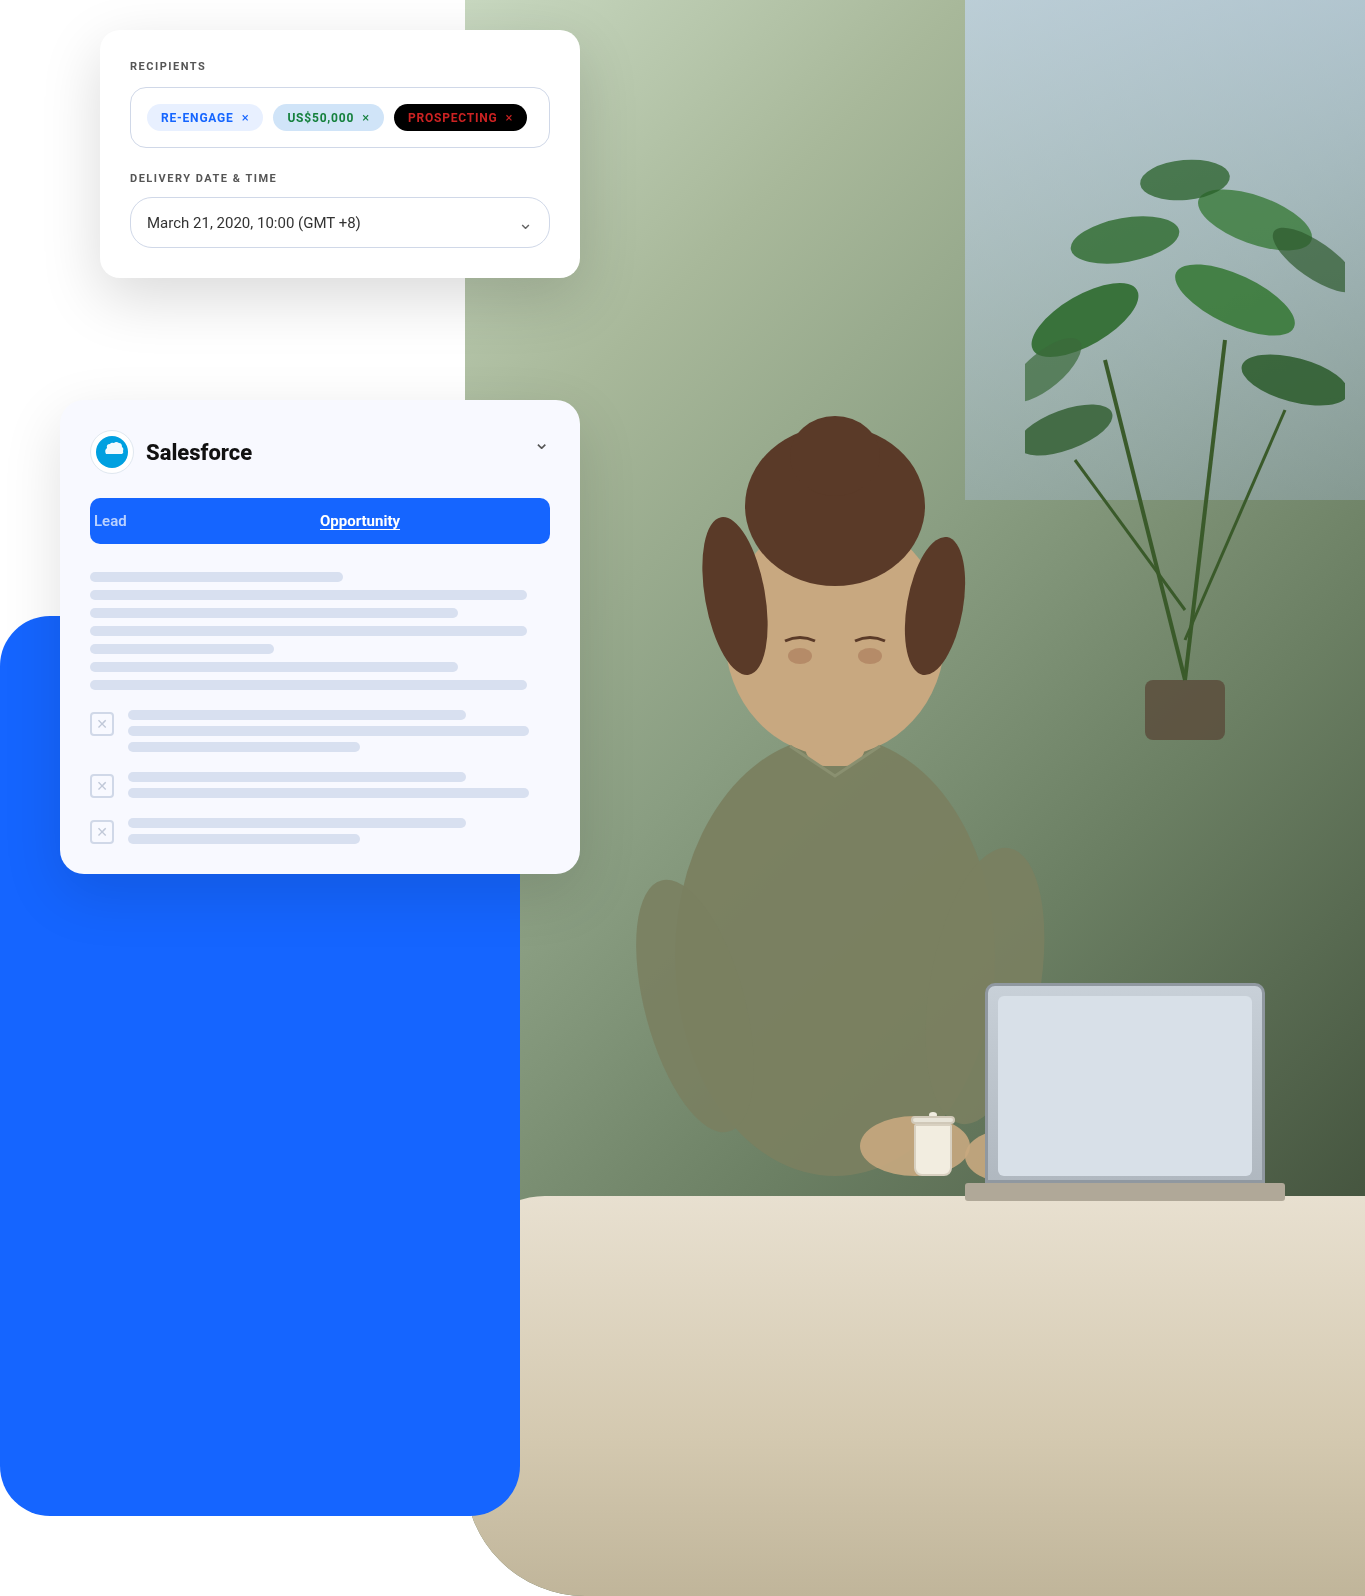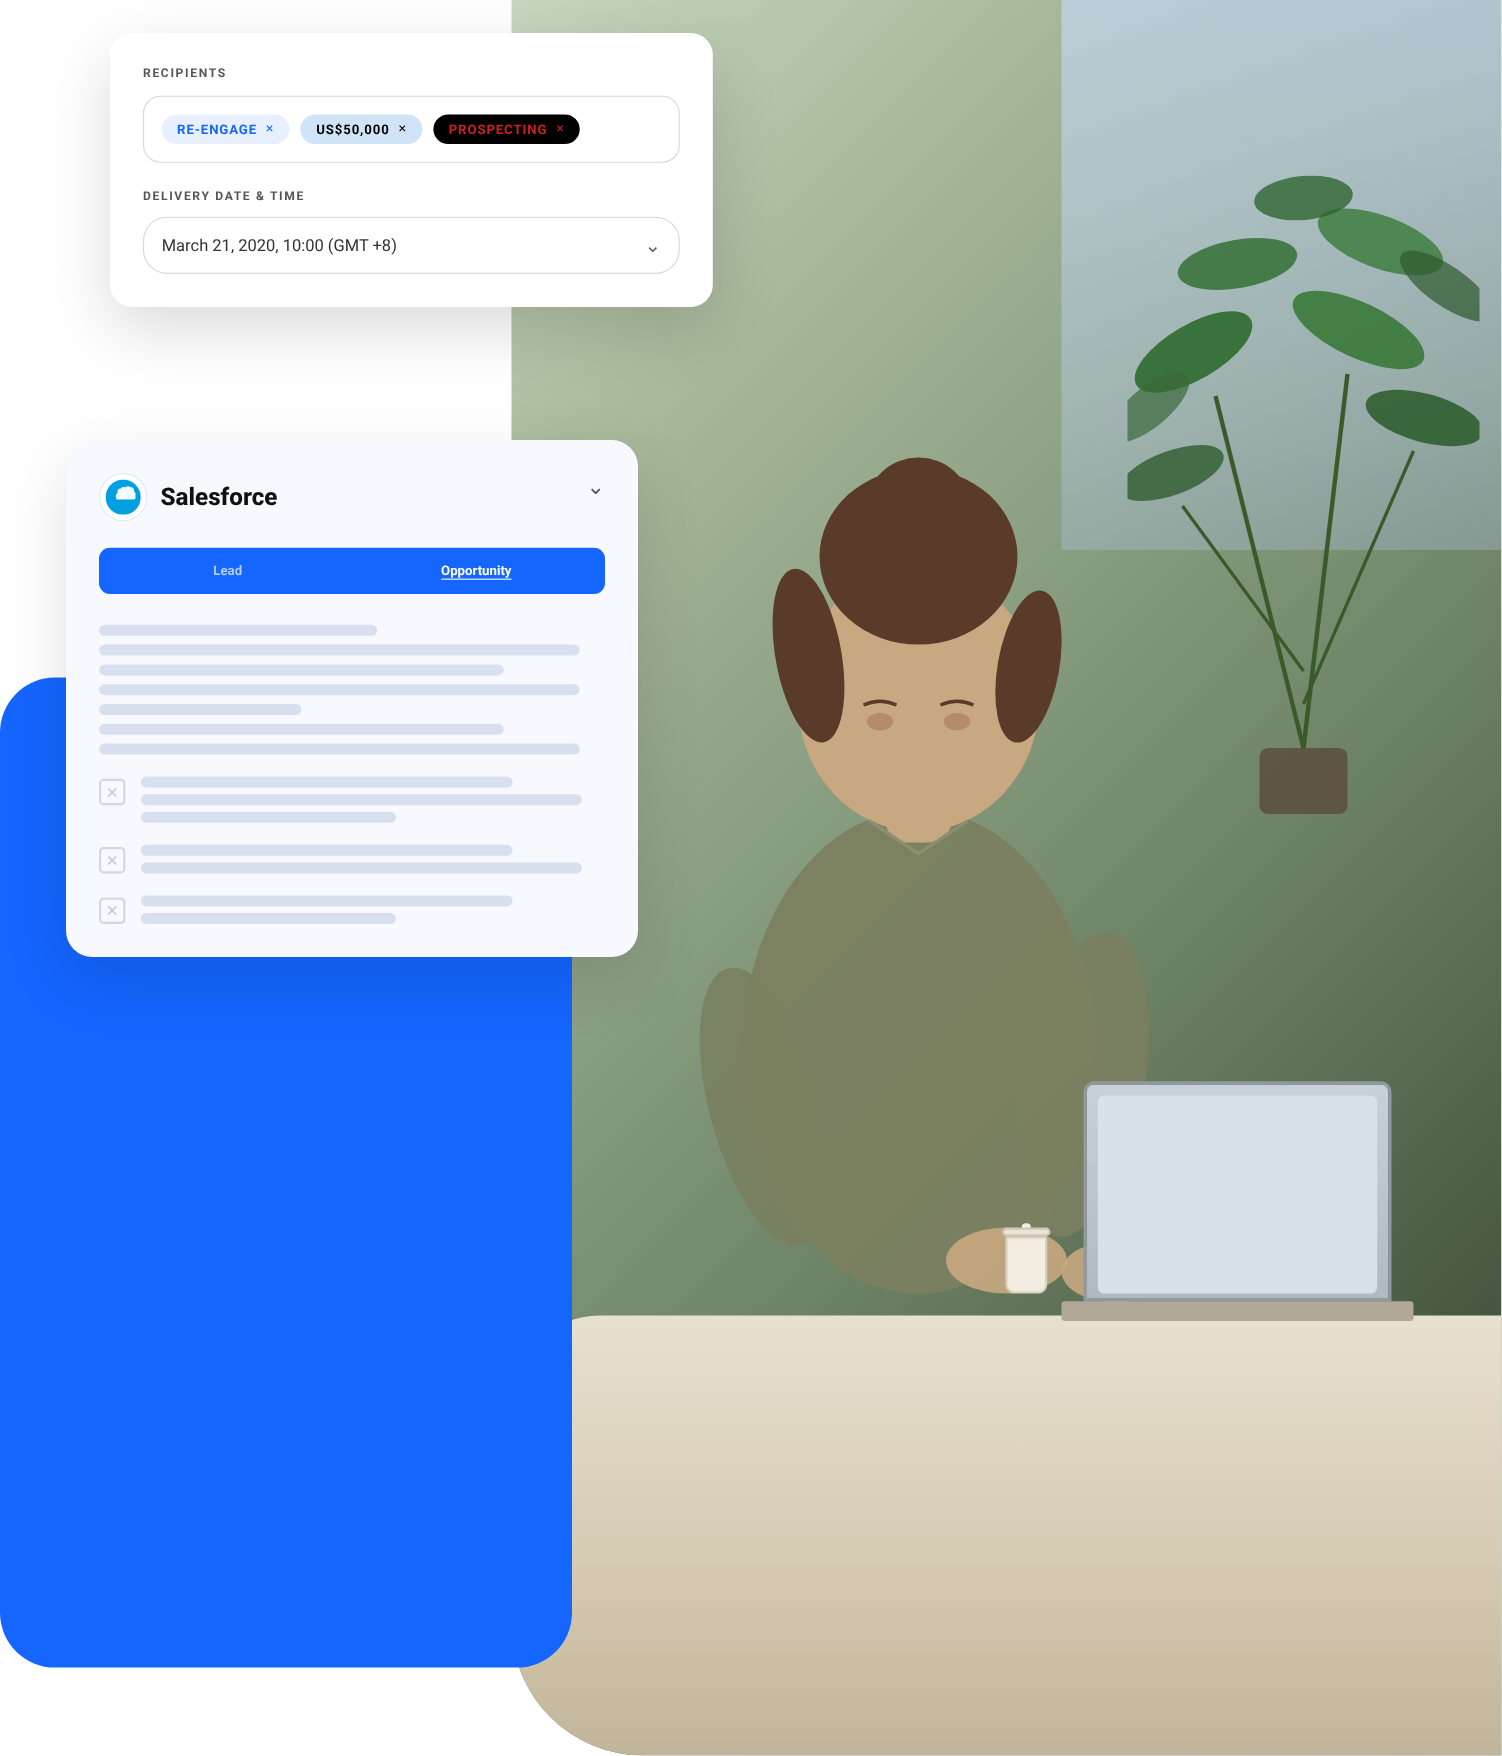--- a/index.html
+++ b/index.html
@@ -45,21 +45,21 @@
       background: #1565ff;
       border-radius: 50px;
       z-index: 1;
     }
 
     
     .top-card {
       position: absolute;
       top: 30px;
       left: 100px;
-      width: 548px;
+      width: 480px;
       background: #ffffff;
       border-radius: 20px;
       padding: 30px;
       box-shadow: 0 20px 60px rgba(0,0,0,0.15);
       z-index: 10;
     }
 
     .card-section-label {
       font-size: 11px;
       font-weight: 700;
@@ -91,21 +91,21 @@
       text-transform: uppercase;
     }
 
     .tag-blue {
       background: #e8f0ff;
       color: #1565ff;
     }
 
     .tag-light-blue {
       background: #d0e4f8;
-      color: #000000;
+      color: #15803d;
     }
 
     .tag-pink {
       background: #000000;
       color: #cc2222;
     }
 
     .tag-x {
       font-size: 13px;
       font-weight: 400;
@@ -192,23 +192,22 @@
       display: flex;
       background: #1565ff;
       border-radius: 10px;
       padding: 4px;
       margin-bottom: 28px;
     }
 
     .tab {
       flex: 1;
       padding: 10px 0;
-      text-align: center;
       border-radius: 8px;
-      font-size: 12px;
+      font-size: 15px;
       font-weight: 600;
       cursor: pointer;
     }
 
     .tab-inactive {
       color: rgba(255,255,255,0.7);
       background: transparent;
     }
 
     .tab-active {

